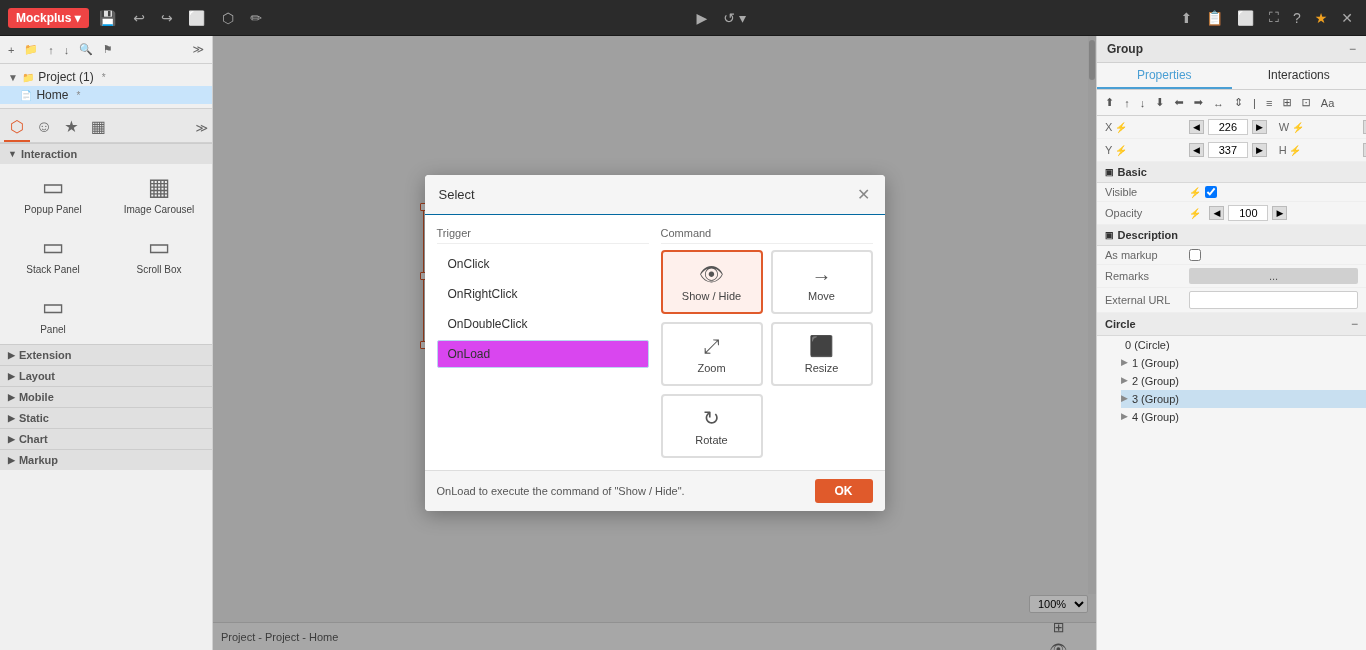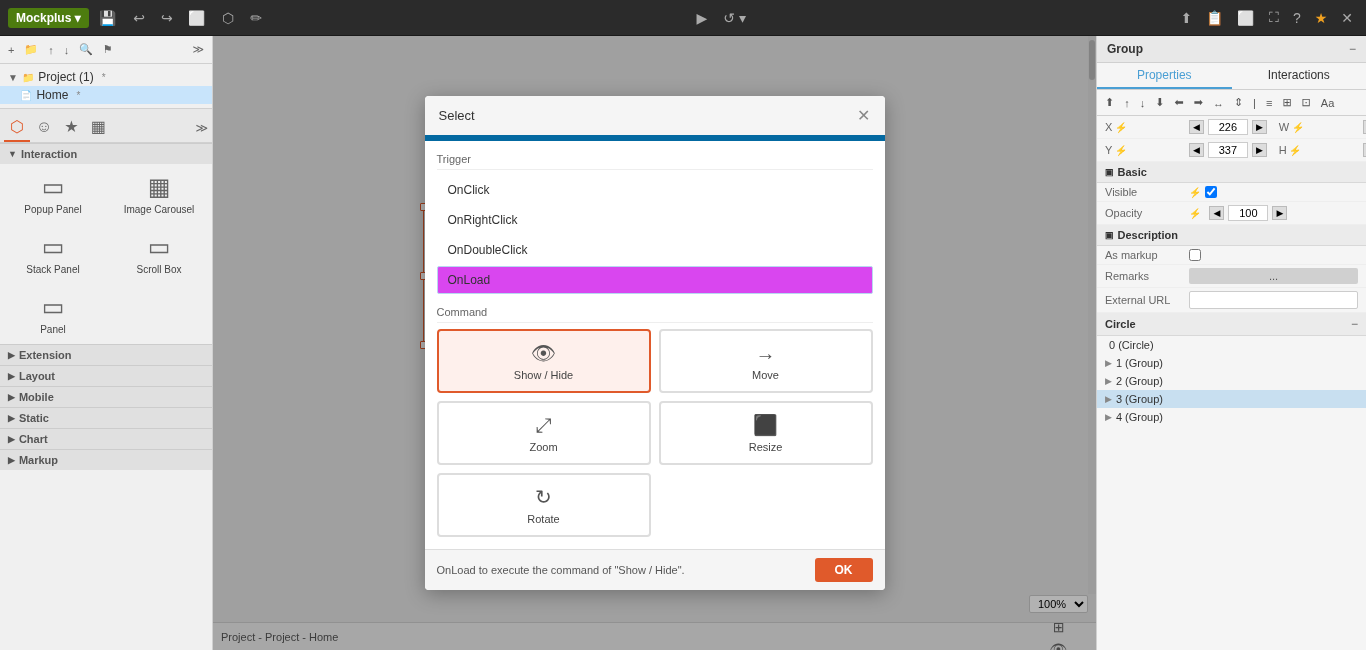--- a/index.html
+++ b/index.html
@@ -3,21 +3,21 @@
   <meta charset="utf-8">
   <style>
     * { box-sizing: border-box; margin: 0; padding: 0; }
     body { font-family: 'Segoe UI', Arial, sans-serif; font-size: 12px; background: #2b2b2b; color: #ccc; overflow: hidden; width: 1366px; height: 650px; }
 
     
     .top-bar {
       display: flex; align-items: center; background: #2b2b2b; height: 36px; padding: 0 8px; gap: 6px; border-bottom: 1px solid #1a1a1a;
     }
     .logo-btn {
-      background: #4d7c0f; color: white; border: none; border-radius: 3px; padding: 3px 8px; font-size: 12px; font-weight: bold; cursor: pointer; display: flex; align-items: center; gap: 4px;
+      background: #ef4444; color: white; border: none; border-radius: 3px; padding: 3px 8px; font-size: 12px; font-weight: bold; cursor: pointer; display: flex; align-items: center; gap: 4px;
     }
     .top-bar-icon {
       background: none; border: none; color: #aaa; cursor: pointer; padding: 3px 5px; font-size: 14px; border-radius: 2px;
     }
     .top-bar-spacer { flex: 1; }
     .top-bar-right { display: flex; gap: 4px; align-items: center; }
 
     
     .main-layout { display: flex; height: calc(650px - 36px); }
 
@@ -86,31 +86,31 @@
     .prop-group-header { padding: 4px 8px; font-size: 11px; font-weight: bold; background: #ebebeb; border-bottom: 1px solid #d8d8d8; display: flex; align-items: center; gap: 4px; cursor: pointer; }
     .prop-group-header .collapse-icon { font-size: 9px; }
     .lightning-icon { color: #f0a020; font-size: 10px; }
     .stepper-input { width: 40px; border: 1px solid #ccc; text-align: center; padding: 1px; font-size: 11px; }
     .checkbox-sm { width: 12px; height: 12px; }
     .remarks-btn { background: #d0d0d0; border: none; padding: 2px 8px; font-size: 11px; color: #555; border-radius: 2px; cursor: pointer; flex: 1; }
 
     
     .outline-section { flex: 1; overflow-y: auto; }
     .outline-header { padding: 4px 8px; font-size: 11px; font-weight: bold; background: #ebebeb; border-bottom: 1px solid #d8d8d8; display: flex; align-items: center; justify-content: space-between; }
-    .outline-item { display: flex; align-items: center; padding: 3px 8px; font-size: 11px; cursor: pointer; gap: 4px; }
+    .outline-item { display: flex; align-items: flex-start; padding: 3px 0; font-size: 11px; cursor: pointer; gap: 4px; margin-left: 24px; }
     .outline-item.active { background: #c8dff0; }
     .outline-arrow { font-size: 9px; color: #888; }
 
     
     .modal-overlay { position: absolute; top: 0; left: 0; right: 0; bottom: 0; background: rgba(0,0,0,0.3); display: flex; align-items: center; justify-content: center; z-index: 100; }
     .modal { background: white; border-radius: 4px; box-shadow: 0 4px 20px rgba(0,0,0,0.3); width: 460px; overflow: hidden; }
-    .modal-header { display: flex; align-items: center; justify-content: space-between; padding: 10px 14px; background: #f5f5f5; border-bottom: 6px solid #0369a1; }
+    .modal-header { display: flex; align-items: center; justify-content: space-between; padding: 10px 14px; background: #f5f5f5; border-bottom: 1px solid #0369a1; }
     .modal-title { font-size: 13px; color: #333; font-weight: 500; }
     .modal-close { background: none; border: none; cursor: pointer; font-size: 16px; color: #888; }
-    .modal-body { padding: 12px; display: flex; gap: 12px; flex-direction: column; }
+    .modal-body { padding: 12px; display: flex; gap: 12px; }
     .modal-column { flex: 1; }
     .modal-col-title { font-size: 11px; color: #666; margin-bottom: 6px; padding-bottom: 4px; border-bottom: 1px solid #eee; }
     .trigger-list { display: flex; flex-direction: column; gap: 2px; }
     .trigger-item { padding: 6px 10px; font-size: 12px; color: #333; cursor: pointer; border-radius: 2px; border: 1px solid transparent; }
     .trigger-item.active { background: #d946ef; border: 1px solid #b8d8f0; color: #333; }
     .command-grid { display: grid; grid-template-columns: 1fr 1fr; gap: 8px; }
     .command-item { display: flex; flex-direction: column; align-items: center; justify-content: center; padding: 10px; border: 2px solid #ddd; border-radius: 4px; cursor: pointer; gap: 4px; }
     .command-item.active { border: 2px solid #e05a2b; background: #fef0ec; }
     .command-icon { font-size: 20px; color: #555; }
     .command-label { font-size: 11px; color: #444; }

